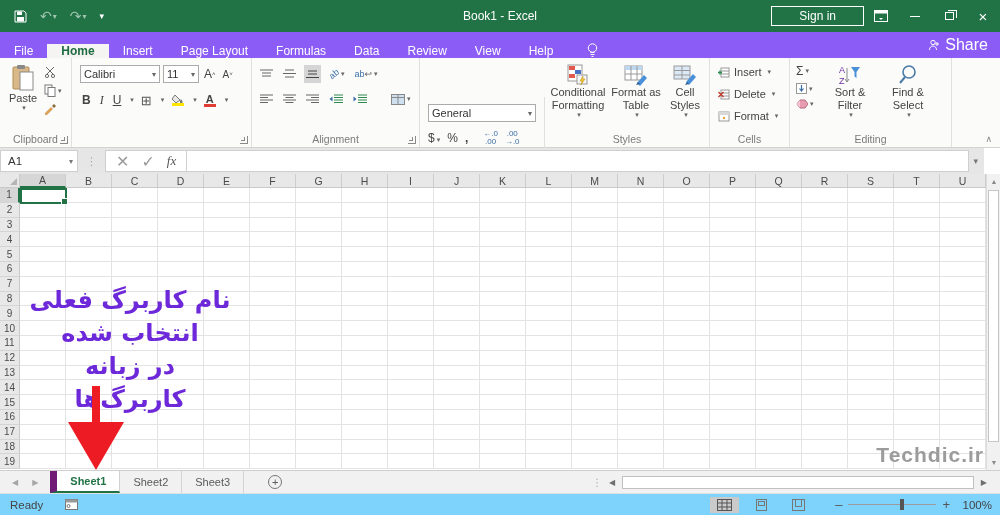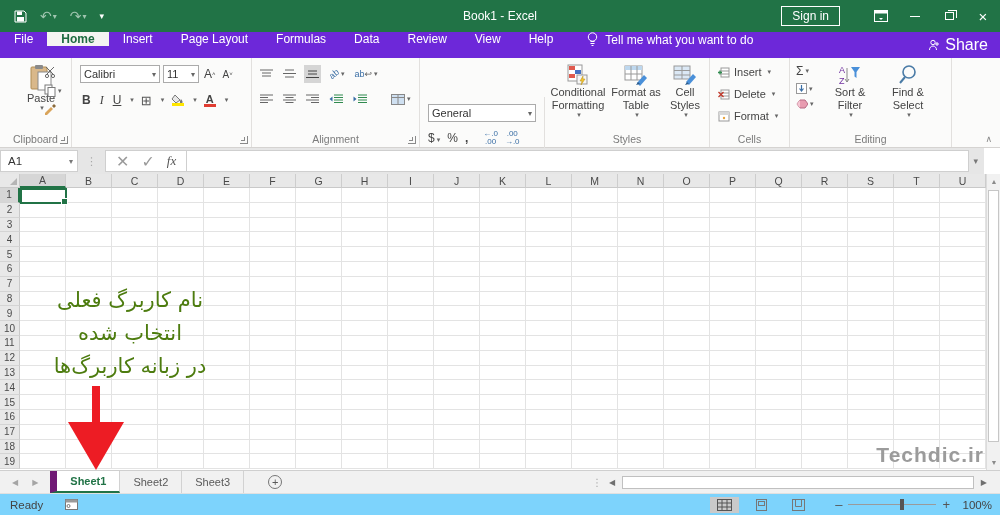--- a/index.html
+++ b/index.html
@@ -7,48 +7,48 @@
   body{position:relative;overflow:hidden;font-family:"Liberation Sans",sans-serif;background:#fff;-webkit-font-smoothing:antialiased;}
 
   
   .titlebar{position:absolute;top:0;left:0;right:0;height:32px;background:#217346;display:flex;align-items:center;color:#fff;}
   .qat{display:flex;align-items:center;gap:13px;padding-left:14px;}
   .qat .qbtn{display:flex;align-items:center;font-size:14px;color:#fff;cursor:default;}
   .qat .dim{color:#9fc5af;}
   .qat .tiny{font-size:8px;margin-left:1px;color:#9fc5af;}
   .win-title{position:absolute;left:0;right:0;text-align:center;font-size:12px;color:#fff;pointer-events:none;}
   .tb-right{position:absolute;right:0;top:0;height:32px;display:flex;align-items:center;gap:0;}
-  .signin{border:1px solid #fff;color:#fff;font-size:12px;padding:2px 10px;margin-right:24px;}
+  .signin{border:1px solid #fff;color:#fff;font-size:12px;padding:2px 27px;margin-right:0;}
   .wbtn{width:34px;height:32px;display:flex;align-items:center;justify-content:center;color:#fff;}
   .min-glyph{width:10px;height:1px;background:#fff;}
   .restore-glyph{width:9px;height:8px;border:1px solid #fff;position:relative;}
   .restore-glyph:before{content:"";position:absolute;left:2px;top:-3px;width:8px;height:7px;border:1px solid #fff;border-bottom:none;border-left:none;}
   .close-glyph{font-size:15px;line-height:1;}
 
   
-  .tabrow{position:absolute;top:32px;left:0;right:0;height:26px;background:#6d28d9;display:flex;align-items:flex-start;color:#fff;font-size:12px;}
+  .tabrow{position:absolute;top:32px;left:0;right:0;height:26px;background:#8b5cf6;display:flex;align-items:flex-end;color:#fff;font-size:12px;}
   .rtab{display:flex;align-items:center;padding:0 14px;}
   .rtab.active{background:#f5f4f2;color:#1e6b41;font-weight:bold;}
   .tellme{display:flex;align-items:center;gap:7px;margin-left:20px;font-size:12px;}
   .share{position:absolute;right:12px;top:0;height:26px;display:flex;align-items:center;gap:5px;font-size:16px;}
 
   
   .ribbon{position:absolute;top:58px;left:0;right:0;height:90px;background:#fbfbfa;border-bottom:1px solid #d5d3d1;display:flex;font-size:11px;color:#444;}
   .group{position:relative;border-right:1px solid #e2e0de;height:100%;flex:none;}
   .group-label{position:absolute;bottom:2px;left:0;right:0;text-align:center;font-size:10.5px;color:#7b7b7b;}
   .launcher{position:absolute;bottom:3px;right:3px;width:8px;height:8px;border-right:1px solid #8a8a8a;border-bottom:1px solid #8a8a8a;}
   .launcher:before{content:"";position:absolute;right:2px;bottom:2px;width:3px;height:3px;border-right:1px solid #8a8a8a;border-bottom:1px solid #8a8a8a;}
   .dd{font-size:7px;color:#666;margin-left:2px;}
   .selbox{background:#fff;border:1px solid #ababab;display:flex;align-items:center;font-size:11px;color:#333;padding:0 3px;height:18px;}
   .selbox .dd{margin-left:auto;font-size:8px;}
   .ibtn{height:18px;display:flex;align-items:center;justify-content:center;padding:0 2px;}
   .colorbar{display:inline-block;width:12px;height:3px;margin-top:-1px;}
 
   .g-clip{width:72px;}
-  .paste{position:absolute;left:24px;top:6px;width:34px;display:flex;flex-direction:column;align-items:center;font-size:11px;color:#444;}
+  .paste{position:absolute;left:6px;top:6px;width:34px;display:flex;flex-direction:column;align-items:center;font-size:11px;color:#444;}
   .clip-col{position:absolute;left:44px;top:8px;display:flex;flex-direction:column;gap:6px;}
 
   .g-font{width:180px;}
   .font-r1{position:absolute;left:8px;top:7px;display:flex;gap:3px;align-items:center;}
   .font-r2{position:absolute;left:8px;top:33px;display:flex;align-items:center;gap:5px;}
   .bld{font-weight:bold;font-size:12px;}.itl{font-style:italic;font-family:"Liberation Serif",serif;font-size:12px;}
   .und{text-decoration:underline;font-size:12px;}
 
   .g-align{width:168px;}
   .al-r1{position:absolute;left:6px;top:7px;display:flex;gap:6px;align-items:center;}
@@ -91,21 +91,21 @@
   .cell{width:46px;border-right:1px solid #e3e3e3;border-bottom:1px solid #e3e3e3;}
   .selection{position:absolute;left:20px;top:14px;width:47px;height:16px;border:2px solid #217346;background:transparent;}
   .selection:after{content:"";position:absolute;right:-3px;bottom:-3px;width:5px;height:5px;background:#217346;border:1px solid #fff;}
 
   
   .vscroll{position:absolute;top:174px;right:0;width:14px;height:296px;background:#f1f1f1;border-left:1px solid #dcdcdc;}
   .vscroll .arr{position:absolute;left:0;width:14px;height:15px;display:flex;align-items:center;justify-content:center;font-size:7px;color:#8a8a8a;}
   .vthumb{position:absolute;left:1px;top:16px;width:11px;height:252px;background:#fff;border:1px solid #c6c6c6;}
 
   
-  .annotation{position:absolute;left:28px;top:284px;width:204px;text-align:center;direction:rtl;font-family:"DejaVu Sans",sans-serif;font-weight:normal;font-size:21px;line-height:33px;color:#4d7c0f;pointer-events:none;z-index:5;}
+  .annotation{position:absolute;left:28px;top:284px;width:204px;text-align:center;direction:rtl;font-family:"DejaVu Sans",sans-serif;font-weight:bold;font-size:24px;line-height:33px;color:#6d28d9;pointer-events:none;z-index:5;}
   .arrow{position:absolute;left:0;top:0;width:1000px;height:515px;pointer-events:none;z-index:5;}
   .arrow-shaft{position:absolute;left:92px;top:386px;width:8px;height:40px;background:#ed1c24;}
   .arrow-head{position:absolute;left:68px;top:422px;width:0;height:0;border-left:28px solid transparent;border-right:28px solid transparent;border-top:48px solid #ed1c24;}
   .watermark{position:absolute;right:16px;top:443px;font-size:21px;font-weight:bold;color:#9b9b9b;letter-spacing:1px;z-index:4;}
 
   
   .sheetbar{position:absolute;top:470px;left:0;right:0;height:23px;background:#f1f1f1;border-top:1px solid #cfcfcf;display:flex;align-items:stretch;font-size:11px;color:#595959;}
   .snav{display:flex;align-items:center;gap:14px;padding:0 12px;color:#a5a5a5;font-size:8px;}
   .stab{display:flex;align-items:center;padding:0 13px;border-right:1px solid #d2d2d2;}
   .stab:first-of-type{border-left:7px solid #701a75;}
@@ -184,21 +184,20 @@
       <div class="rtab">Data</div>
       <div class="rtab">Review</div>
       <div class="rtab">View</div>
       <div class="rtab">Help</div>
     </div>
   <div class="tellme">
     <svg width="11" height="15" viewBox="0 0 11 15">
         <circle cx="5.5" cy="5" r="4.2" fill="none" stroke="#fff"></circle>
         <path d="M3.5 9.5h4M3.5 11.5h4M4.5 13.5h2" stroke="#fff" fill="none"></path>
       </svg>
-    <span>Tell me what you want to do</span>
   </div>
   <div class="share">
     <svg width="12" height="12" viewBox="0 0 12 12">
         <circle cx="5" cy="3.5" r="2.2" fill="none" stroke="#fff"></circle>
         <path d="M1.5 11c0-2.5 1.6-4 3.5-4s3.5 1.5 3.5 4" fill="none" stroke="#fff"></path>
         <path d="M9 3v4M7 5h4" stroke="#fff"></path>
       </svg>
     <span>Share</span>
   </div>
 </div>

